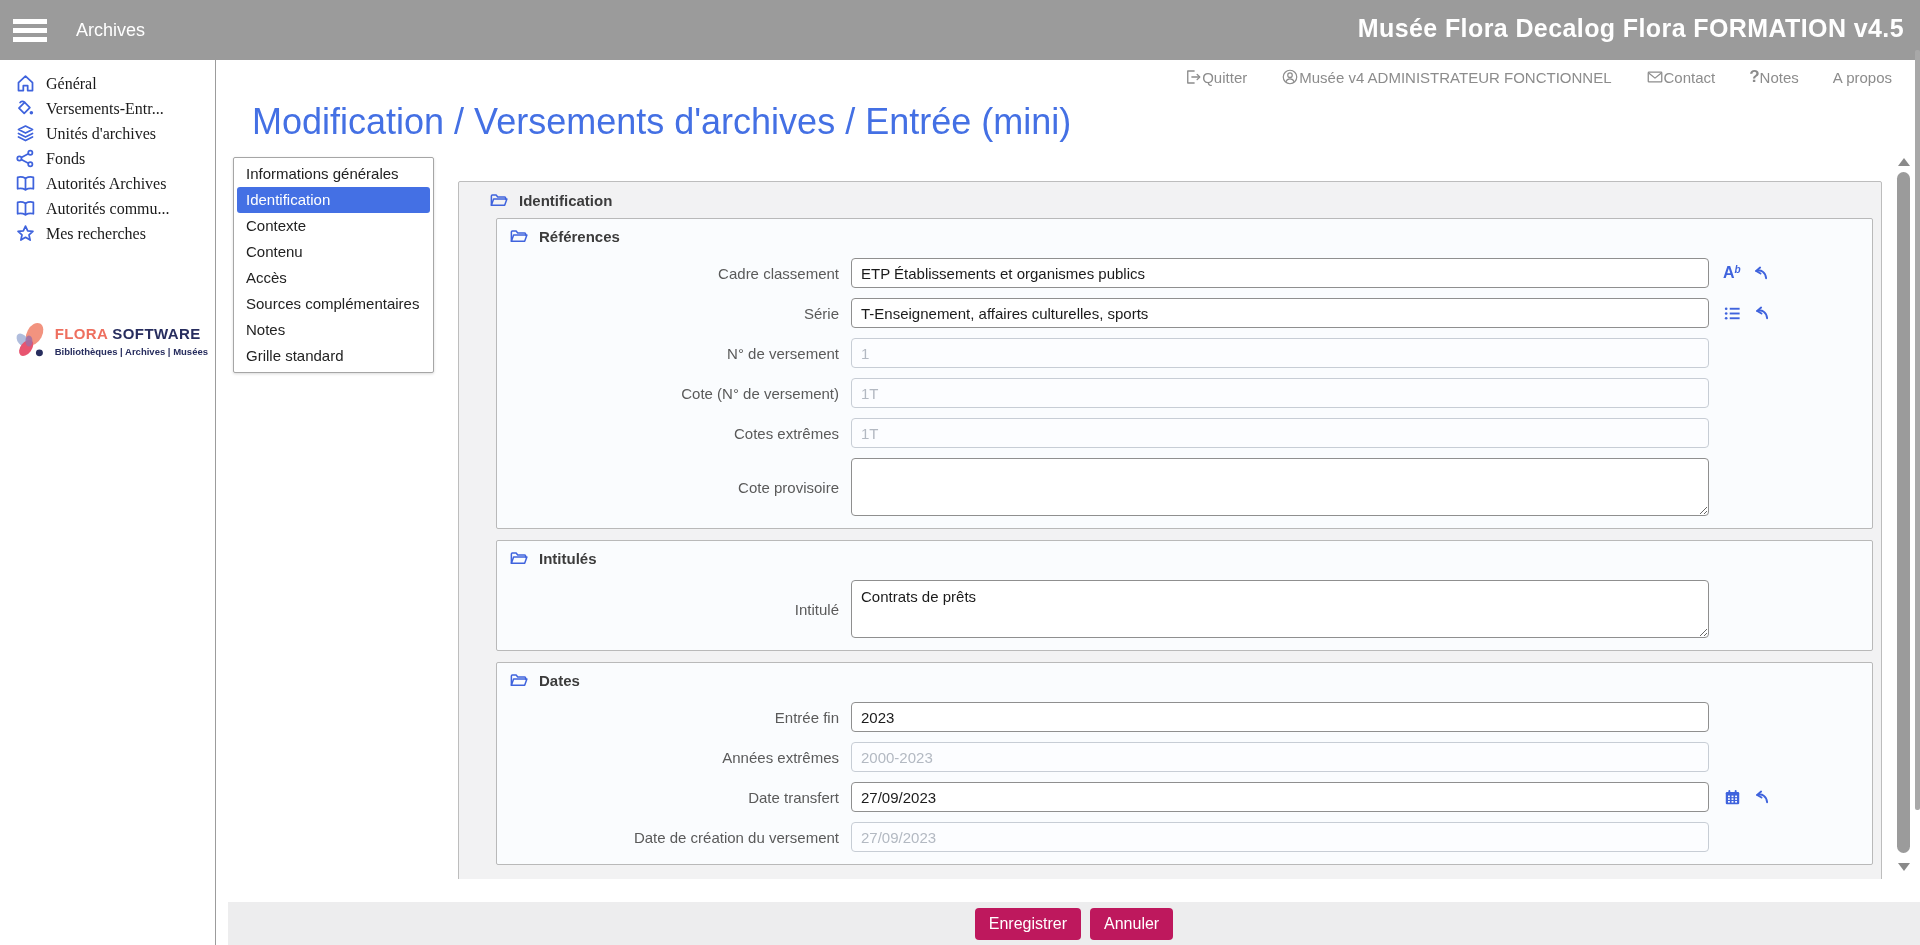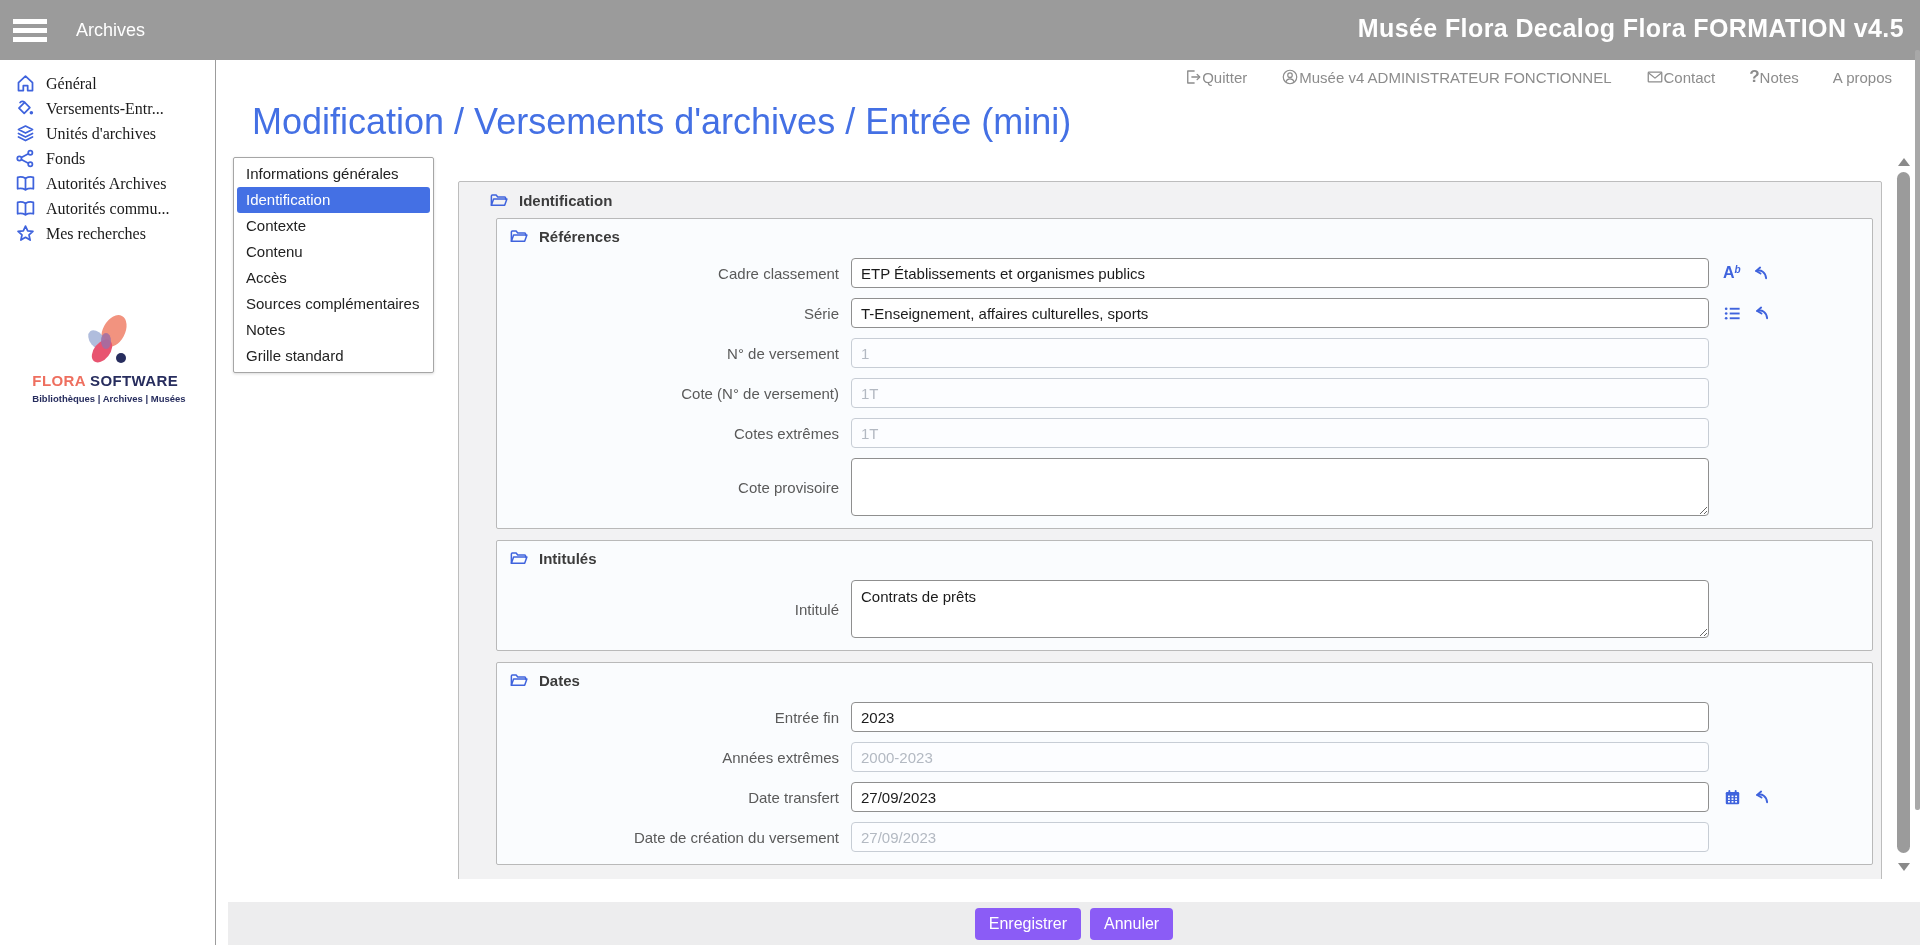--- a/index.html
+++ b/index.html
@@ -20,21 +20,21 @@
   .main { flex:1; position:relative; background:#fff; }
 
   
   .nav { padding-top:11px; }
   .nav-item { display:flex; align-items:center; height:25px; padding-left:12px;
     font-size:16px; color:#1a1a1a; cursor:pointer; white-space:nowrap;font-family:Liberation Serif, serif; }
   .nav-item .ic { width:26px; height:22px; display:flex; align-items:center; justify-content:center; margin-right:8px; }
   .nav-item .ic svg { width:21px; height:21px; display:block; }
   .nav-label { overflow:hidden; text-overflow:ellipsis; max-width:168px; }
 
-  .logo-block { position:absolute; top:250px; left:8px; width:200px; display:flex; align-items:center;flex-direction:column; }
+  .logo-block { position:absolute; top:250px; left:8px; width:200px; display:flex; align-items:center; }
   .logo-text { margin-left:2px; }
   .logo-brand { font-size:15px; font-weight:bold; letter-spacing:.4px; white-space:nowrap; }
   .logo-brand .p1 { color:#ee6f5f; }
   .logo-brand .p2 { color:#272d5e; }
   .logo-tagline { font-size:9.5px; font-weight:bold; color:#272d5e; margin-top:4px; white-space:nowrap; }
 
   
   .utility { position:absolute; top:6px; right:28px; display:flex; gap:34px; align-items:center;
     color:#8c8c8c; font-size:15px; height:22px; }
   .ulink { display:flex; align-items:center; cursor:pointer; white-space:nowrap; }
@@ -78,21 +78,21 @@
   .sb-up { position:absolute; top:8px; left:3px; width:0; height:0;
     border-left:6px solid transparent; border-right:6px solid transparent; border-bottom:8px solid #8a8a8a; cursor:pointer; }
   .sb-down { position:absolute; bottom:8px; left:3px; width:0; height:0;
     border-left:6px solid transparent; border-right:6px solid transparent; border-top:8px solid #8a8a8a; cursor:pointer; }
   .sb-thumb { position:absolute; top:22px; bottom:26px; left:2px; width:13px; background:#9b9b9b; border-radius:7px; cursor:pointer; }
   .page-scrollbar { position:absolute; right:0; top:50px; width:5px; height:760px; background:#a8a8a8; border-radius:2px; }
 
   
   .footer { position:absolute; left:12px; right:0; top:842px; height:43px; background:#ededee;
     display:flex; align-items:center; justify-content:center; gap:9px; }
-  .btn { background:#8b5cf6; color:#fff; border:none; border-radius:4px; height:32px; padding:0 14px;
+  .btn { background:#be185d; color:#fff; border:none; border-radius:4px; height:32px; padding:0 14px;
     font-size:16px; font-family:"Liberation Sans",sans-serif; cursor:pointer; }
 </style>
 </head>
 <body>
 
 <div class="topbar">
   <div class="hamburger">
     <div class="bar"></div>
       <div class="bar"></div>
       <div class="bar"></div>

